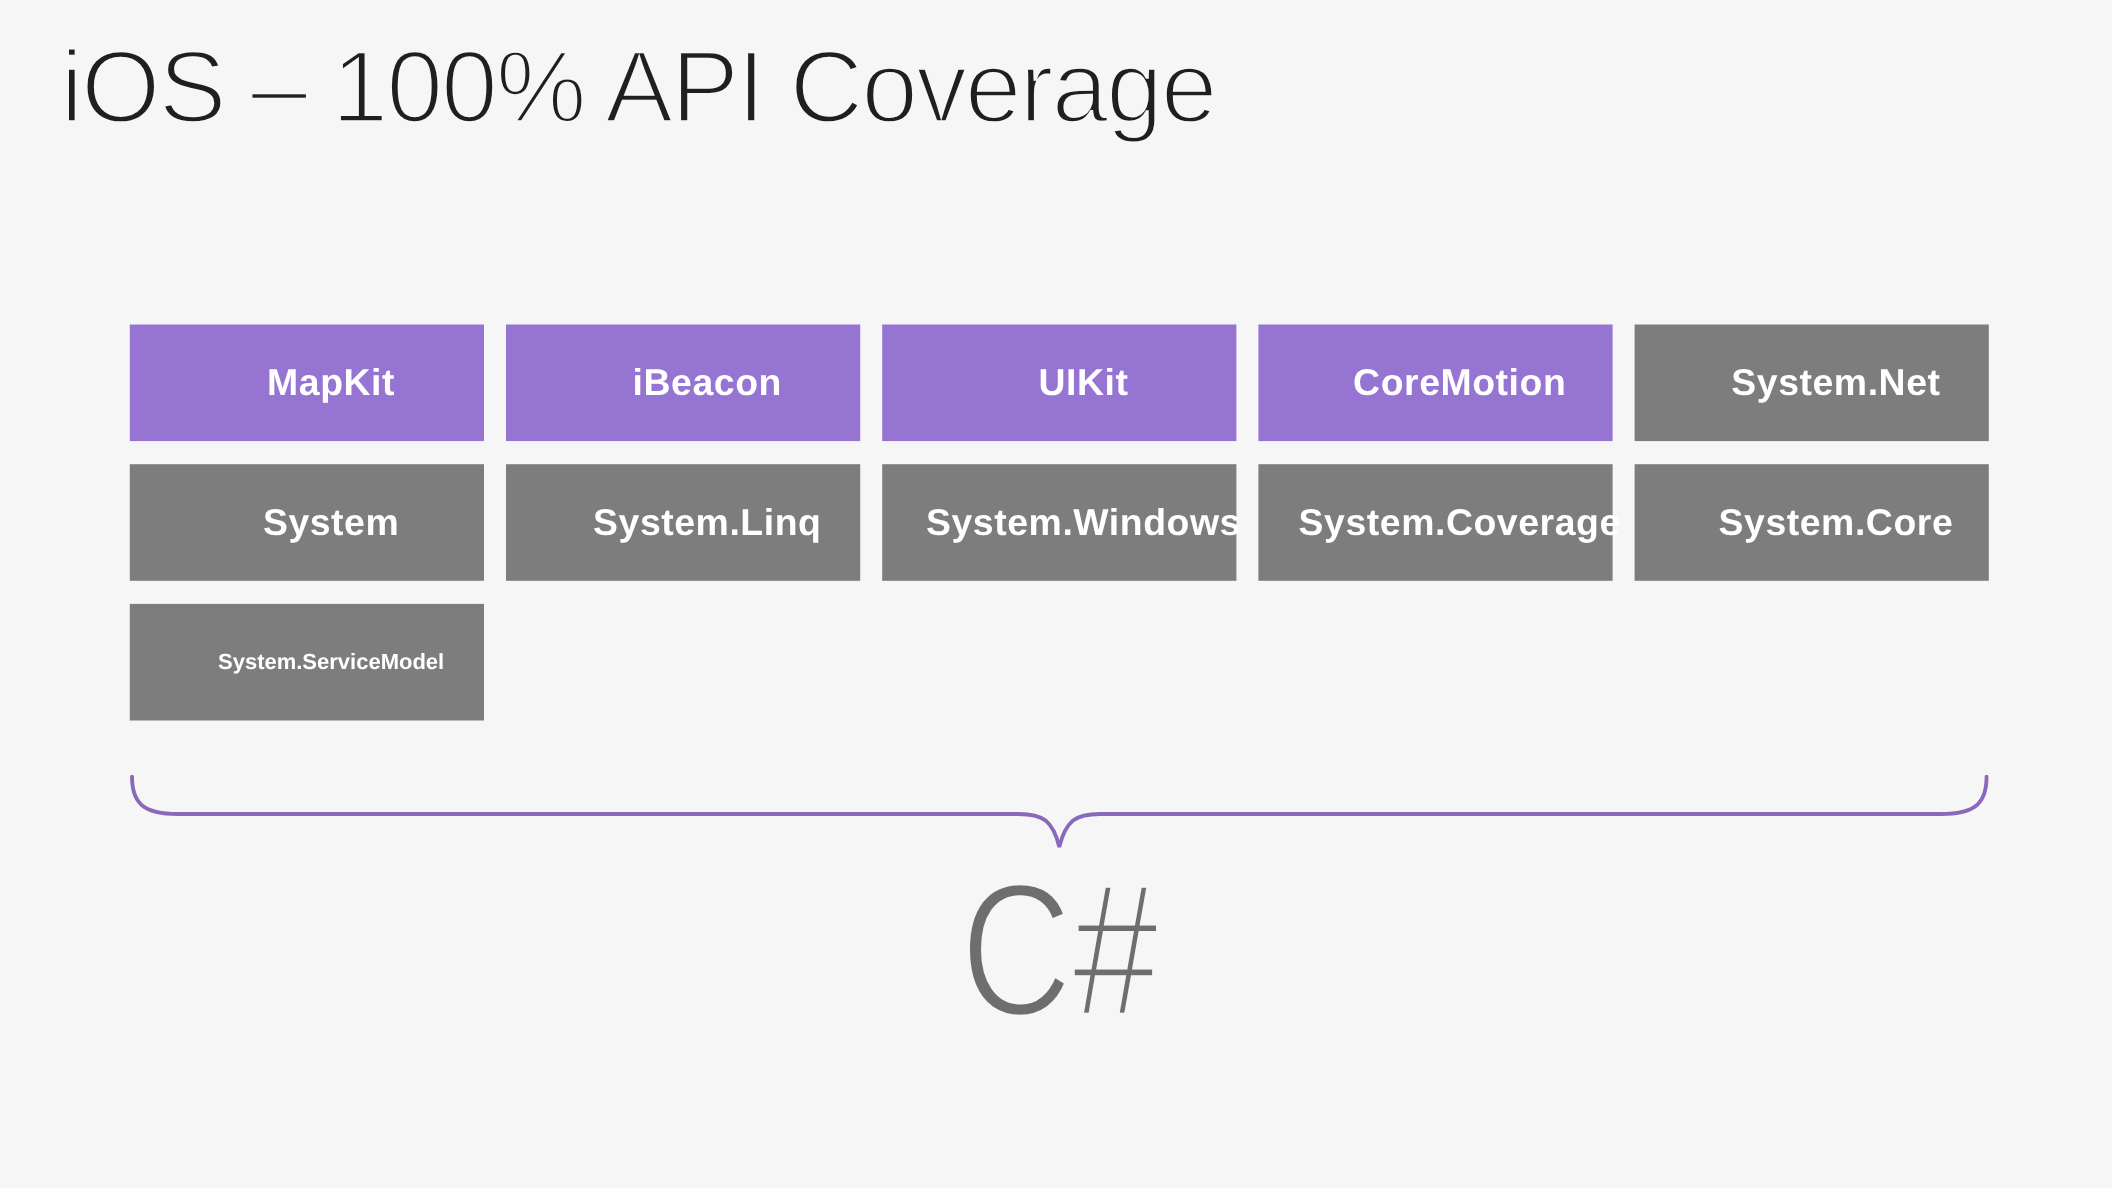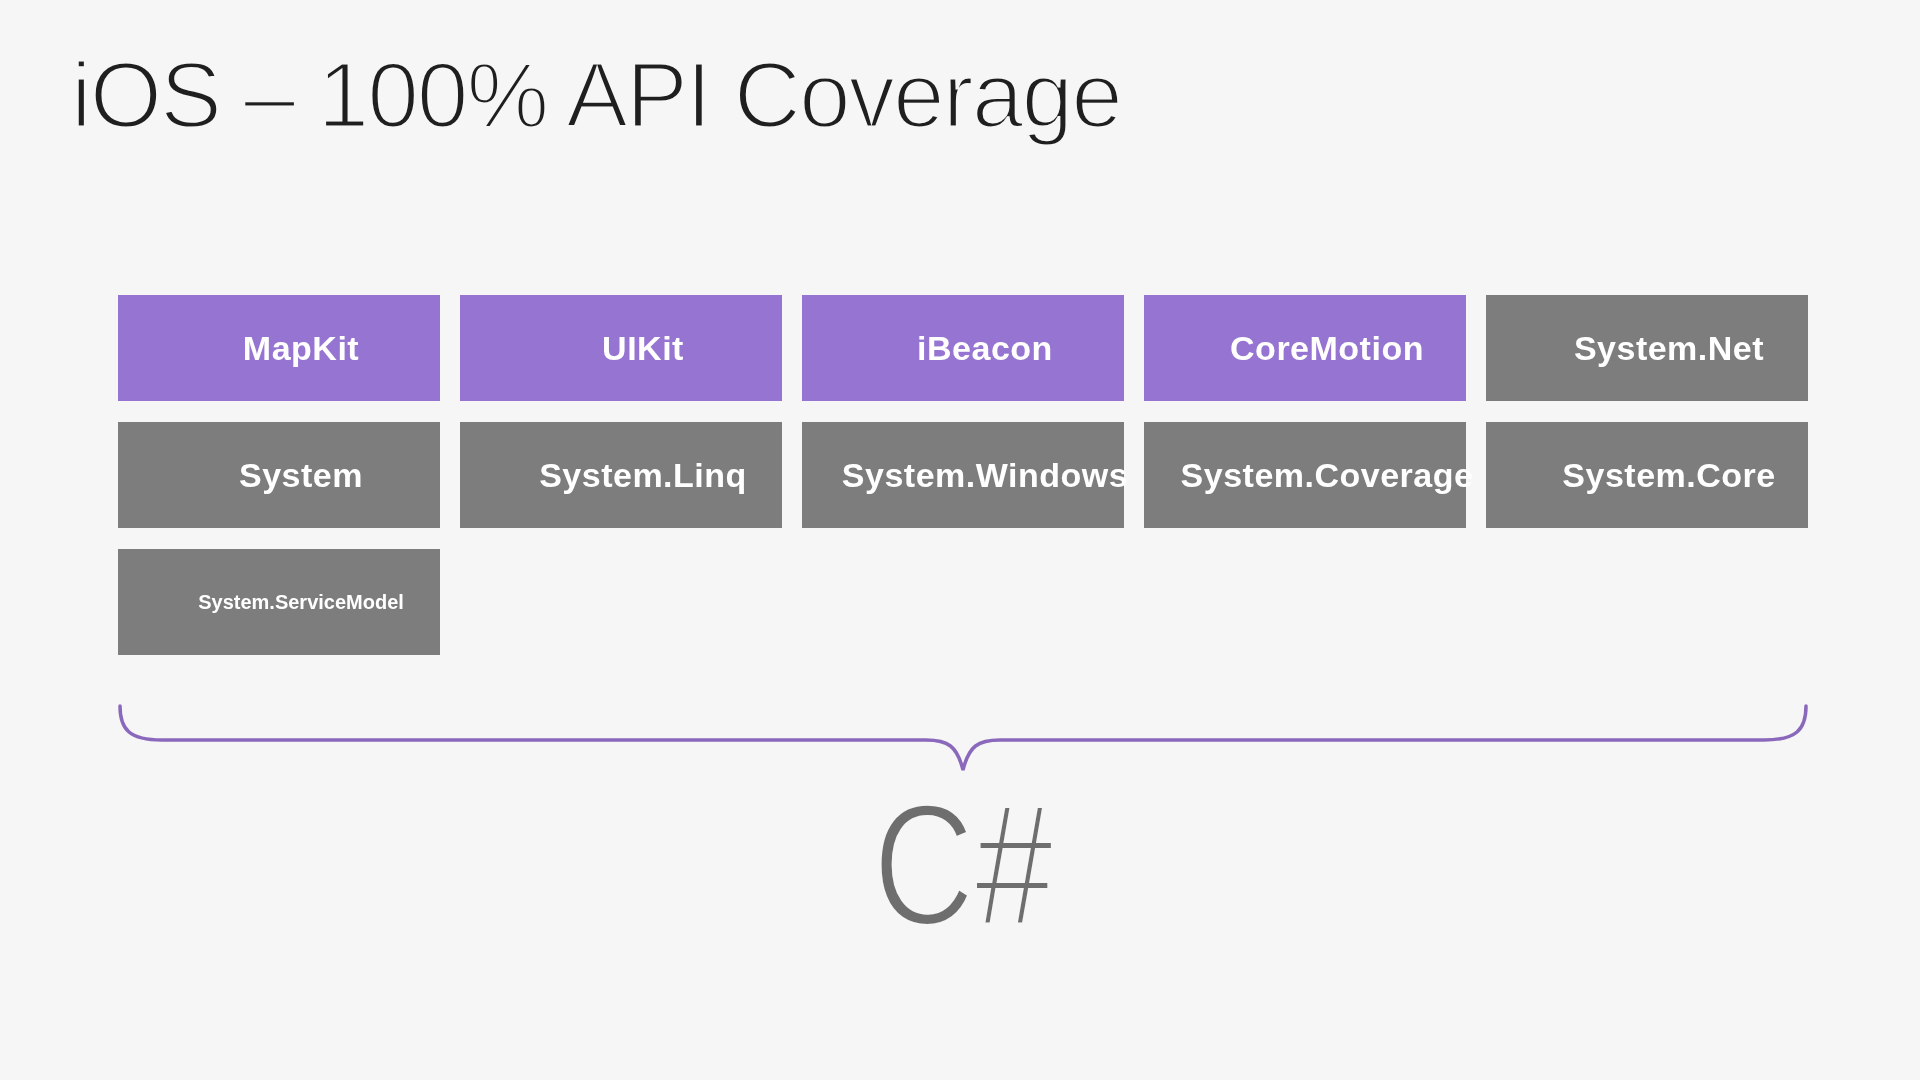--- a/index.html
+++ b/index.html
@@ -12,21 +12,21 @@
     width: 1920px;
     height: 1080px;
     overflow: hidden;
     background: var(--background, #f6f6f6);
     font-family: "Liberation Sans", sans-serif;
   }
   .title {
     position: absolute;
     left: 55px;
     top: 28px;
-    margin: 16px;
+    margin: 0;
     font-size: 93px;
     line-height: 1.1;
     font-weight: 300;
     letter-spacing: -2px;
     color: var(--title-text, #1f1f1f);
     -webkit-text-stroke: 3px var(--background, #f6f6f6);
     white-space: nowrap;
   }
   .grid {
     position: absolute;
@@ -90,24 +90,24 @@
 <div class="slide">
 
   <h1 class="title">iOS – 100% API Coverage</h1>
 
   <div class="grid">
 
     <div class="cell ios">
         <span>MapKit</span>
       </div>
     <div class="cell ios">
-        <span>UIKit</span>
+        <span>iBeacon</span>
       </div>
     <div class="cell ios">
-        <span>iBeacon</span>
+        <span>UIKit</span>
       </div>
     <div class="cell ios">
         <span>CoreMotion</span>
       </div>
 
     <div class="cell net">
         <span>System.Net</span>
       </div>
     <div class="cell net">
         <span>System</span>

